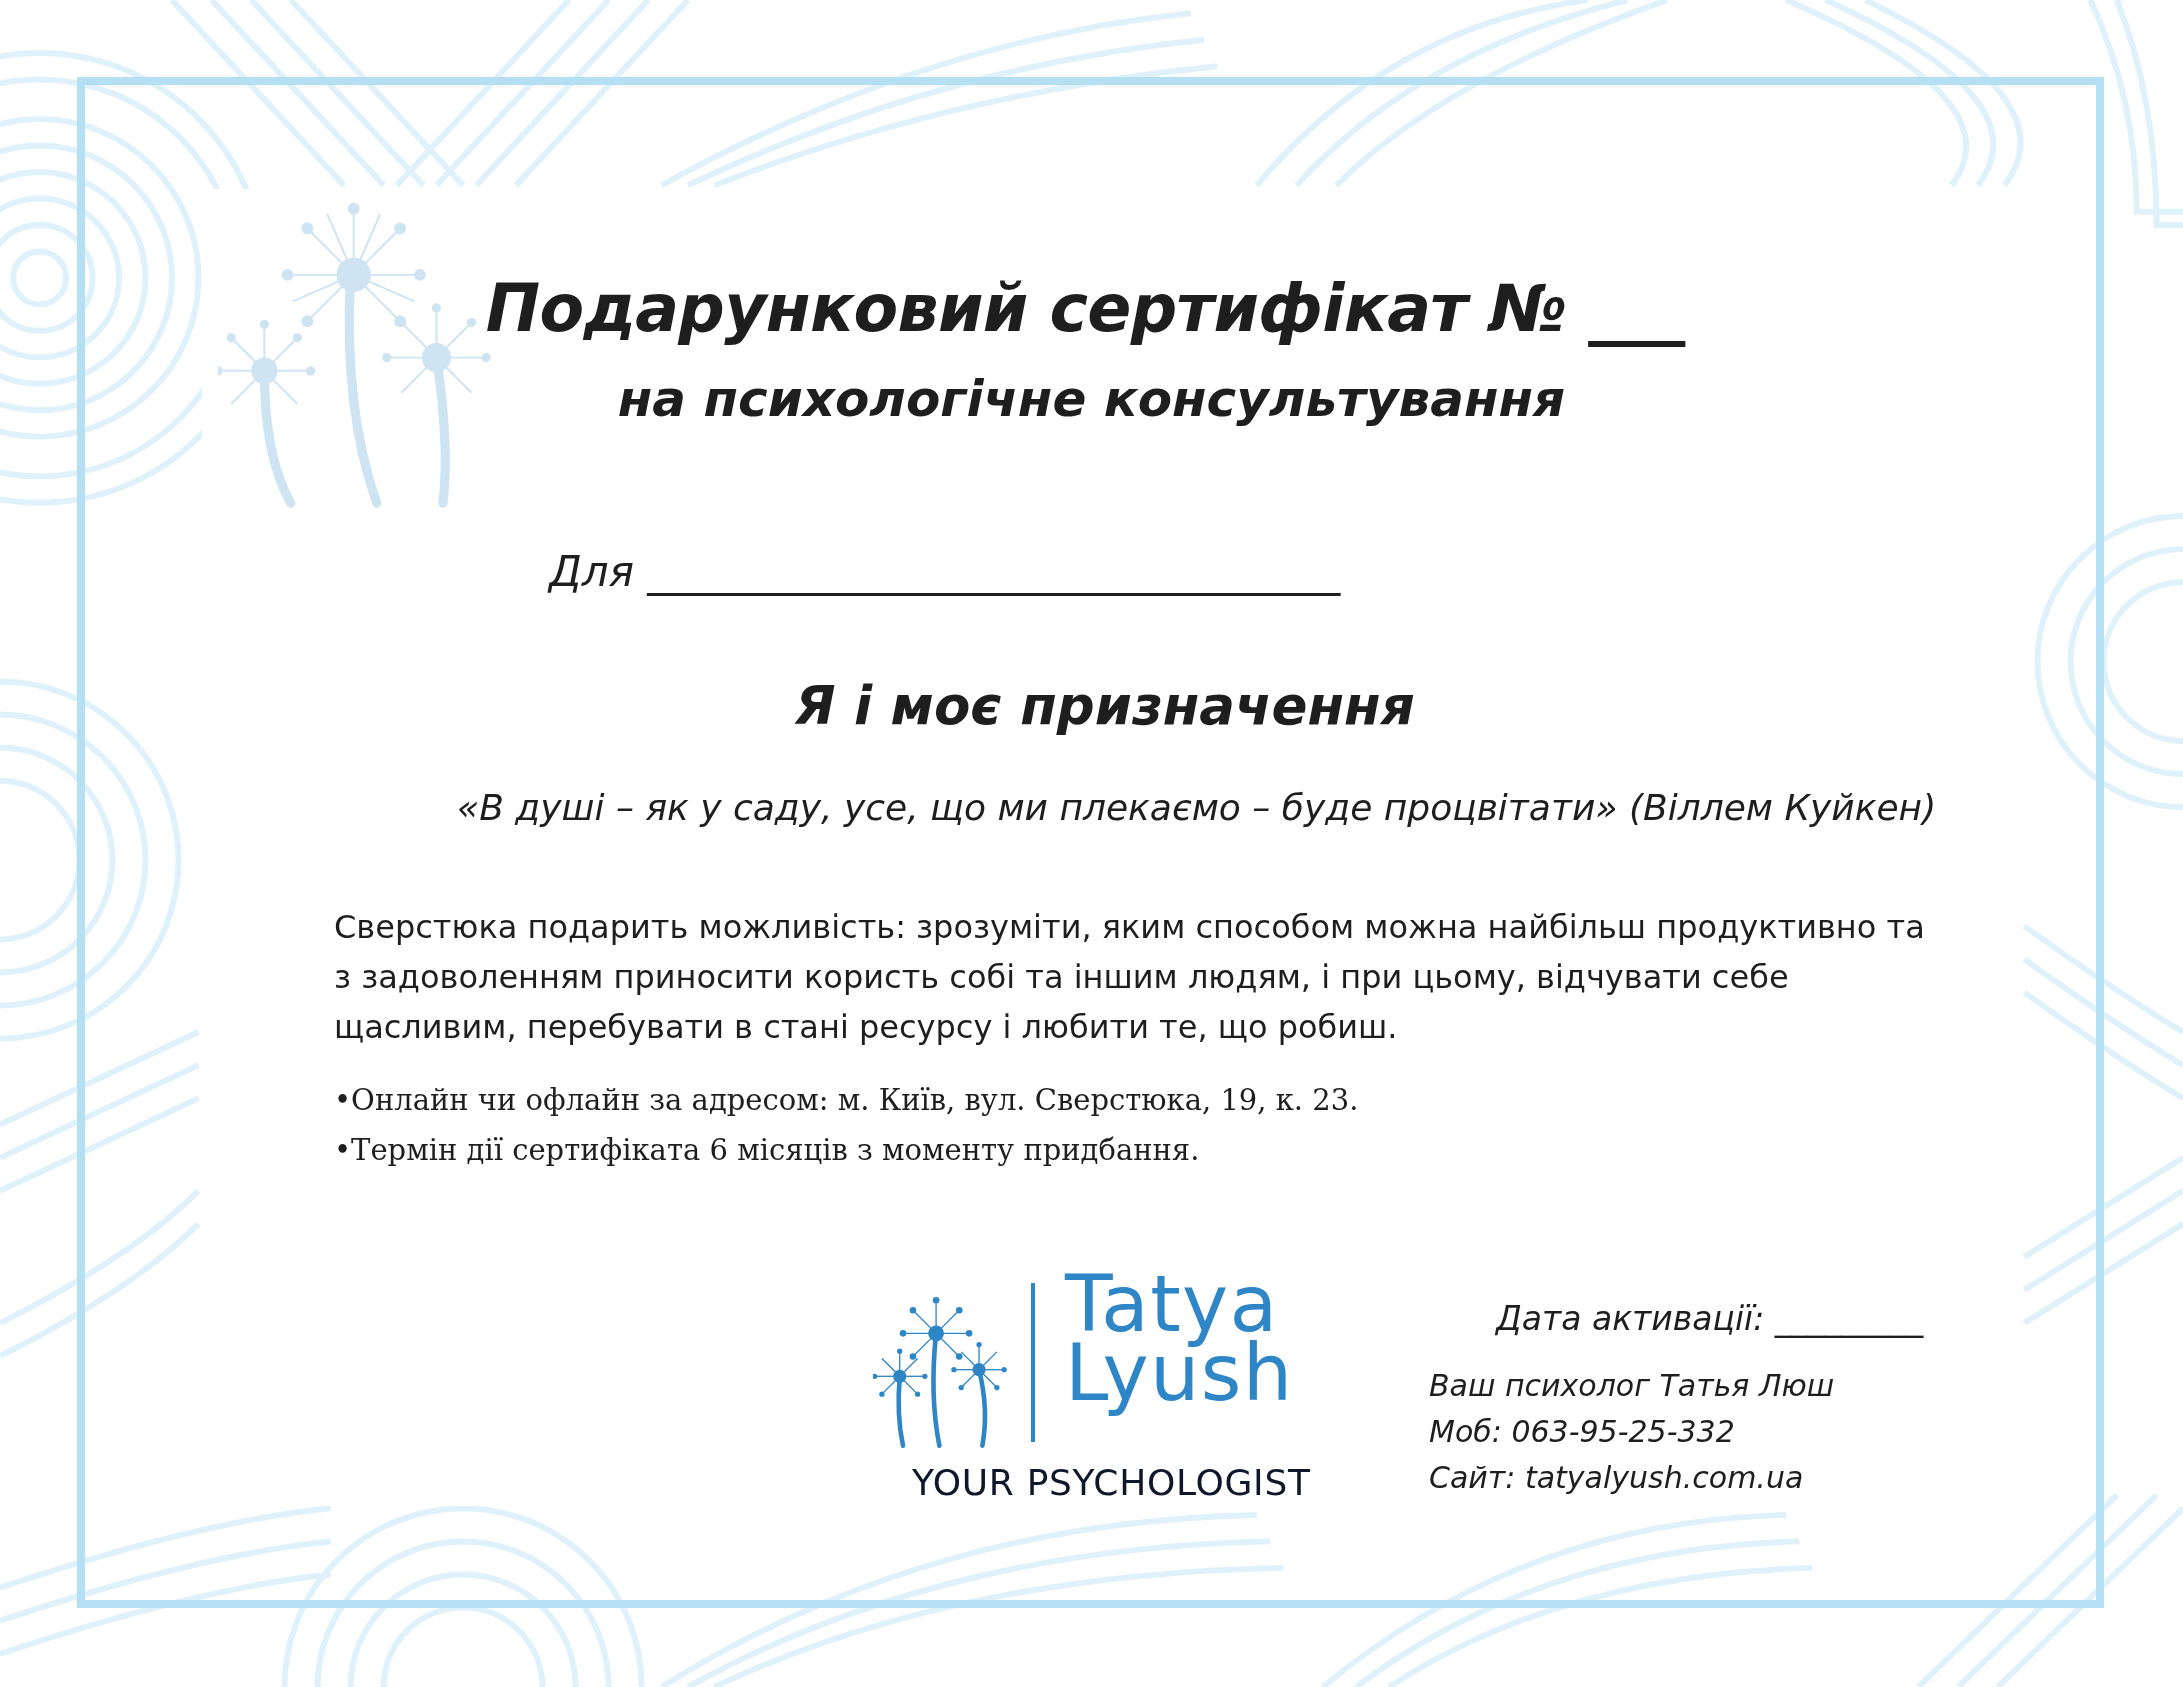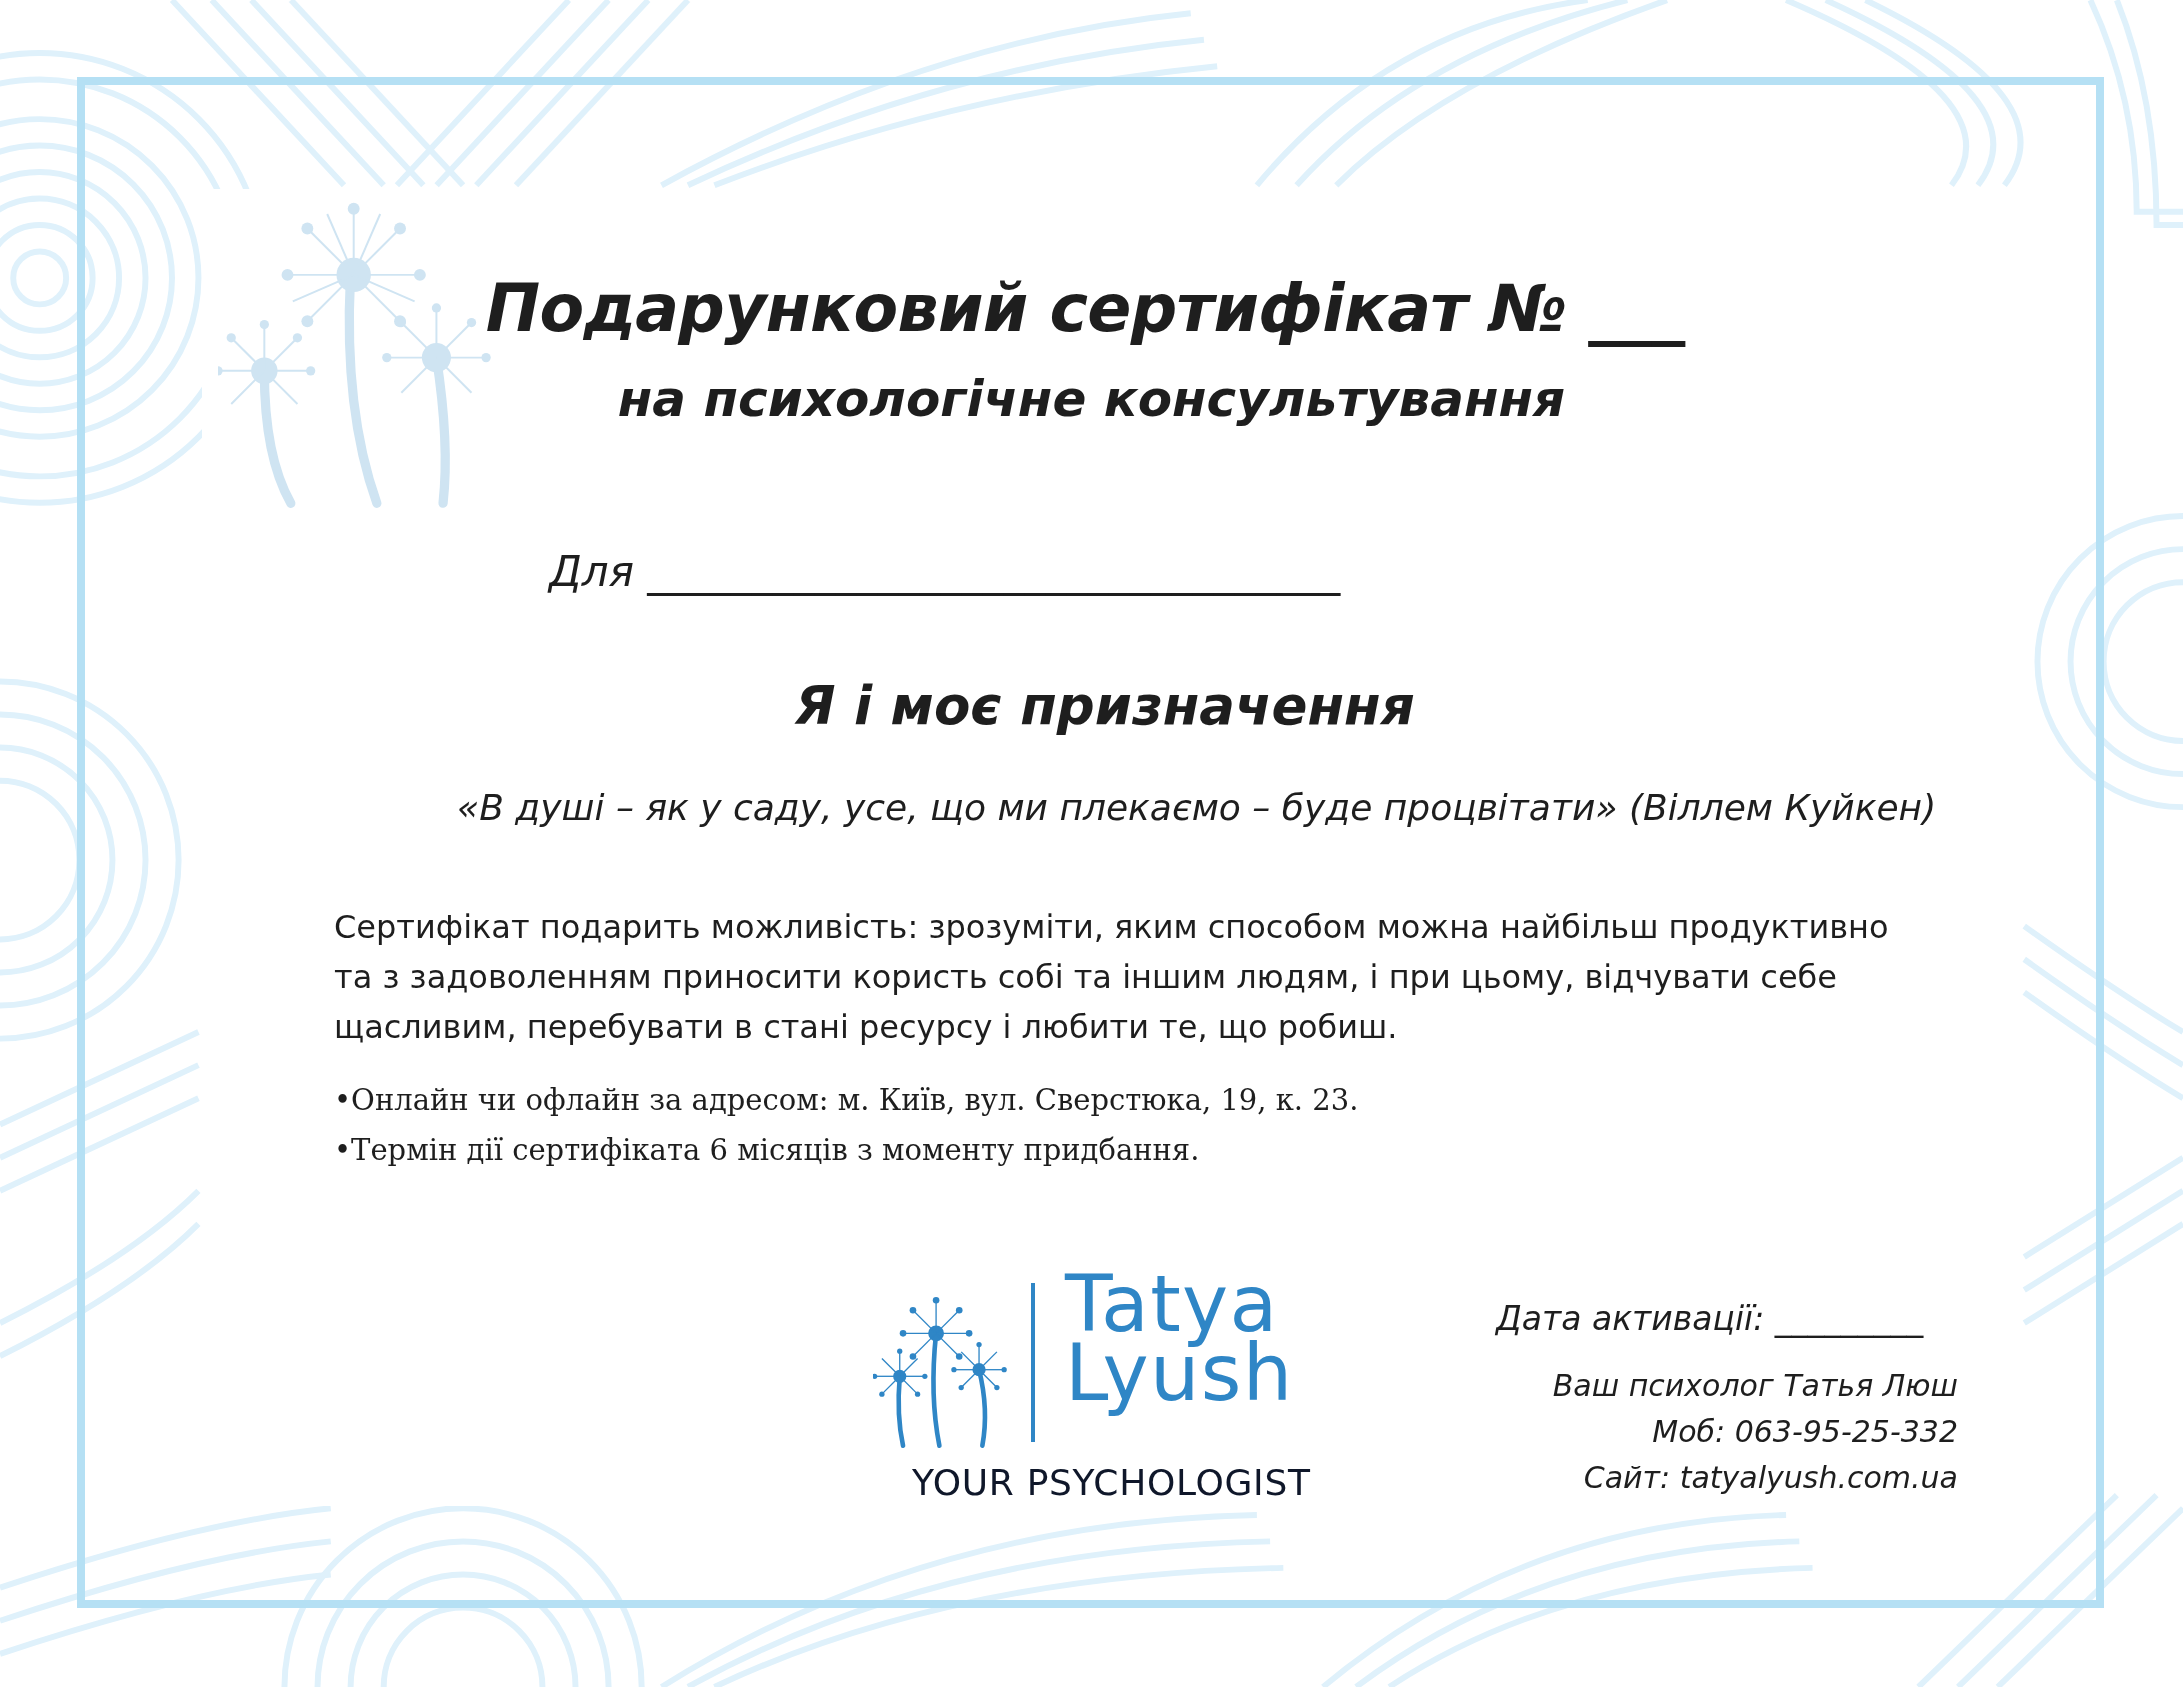--- a/index.html
+++ b/index.html
@@ -20,21 +20,21 @@
   .desc p { margin:0; }
   .bullets { position:absolute; left:334px; top:1075px; font-family:"DejaVu Serif", serif; font-size:29px; line-height:50px; }
   .bullets div { white-space:nowrap; }
 
   .logo { position:absolute; left:860px; top:1270px; width:503px; height:251px; }
   .logo-name { position:absolute; left:205px; top:0; color:#2f86c6; font-size:78px; line-height:69px; font-weight:normal; letter-spacing:1.3px; }
   .logo-divider { position:absolute; left:171px; top:13.2px; width:4px; height:159px; background:#2f86c6; }
   .logo-tag { position:absolute; left:52px; top:192px; font-size:36px; color:#0f172a; letter-spacing:0.7px; white-space:nowrap; }
 
   .activation { position:absolute; left:1456px; top:1299px; font-size:33px; font-style:italic; white-space:nowrap;margin-left:40px; }
-  .contacts { position:absolute; left:1429px; top:1363px; width:529px; text-align:right; font-size:30px; font-style:italic; line-height:46px; }
+  .contacts { position:absolute; left:1429px; top:1363px; width:529px; text-align:left; font-size:30px; font-style:italic; line-height:46px; }
 </style>
 </head>
 <body>
 
 <svg class="bg-pattern" viewBox="0 0 3300 2550" xmlns="http://www.w3.org/2000/svg">
   <g fill="none" stroke="#dff1fb" stroke-width="9">
 
     <circle cx="60" cy="420" r="40"></circle>
       <circle cx="60" cy="420" r="80"></circle>
       <circle cx="60" cy="420" r="120"></circle>
@@ -181,21 +181,21 @@
 
 <div class="for-line">
   <span>Для</span>
   <span>_________________________________</span>
 </div>
 
 <div class="program">Я і моє призначення</div>
 <div class="quote">«В душі – як у саду, усе, що ми плекаємо – буде процвітати» (Віллем Куйкен)</div>
 
 <div class="desc">
-  <p>Сертифікат подарить можливість: зрозуміти, яким способом можна найбільш продуктивно та з задоволенням приносити користь собі та іншим людям, і при цьому, відчувати себе щасливим, перебувати в стані ресурсу і любити те, що робиш.</p>
+  <p>Сверстюка подарить можливість: зрозуміти, яким способом можна найбільш продуктивно та з задоволенням приносити користь собі та іншим людям, і при цьому, відчувати себе щасливим, перебувати в стані ресурсу і любити те, що робиш.</p>
 </div>
 
 <div class="bullets">
   <div>•Онлайн чи офлайн за адресом: м. Київ, вул. Сверстюка, 19, к. 23.</div>
   <div>•Термін дії сертифіката 6 місяців з моменту придбання.</div>
 </div>
 
 <div class="logo">
   <svg style="position:absolute;left:13.2px;top:26.5px;width:146px;height:152px;" viewBox="0 0 220 230" xmlns="http://www.w3.org/2000/svg">
     <g fill="none" stroke="#2f86c6" stroke-width="7" stroke-linecap="round">

